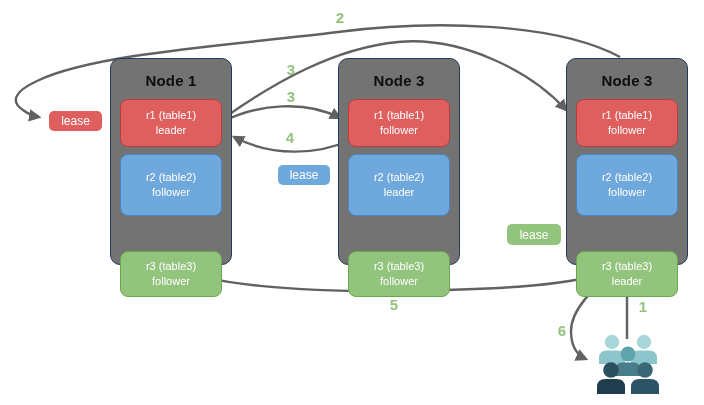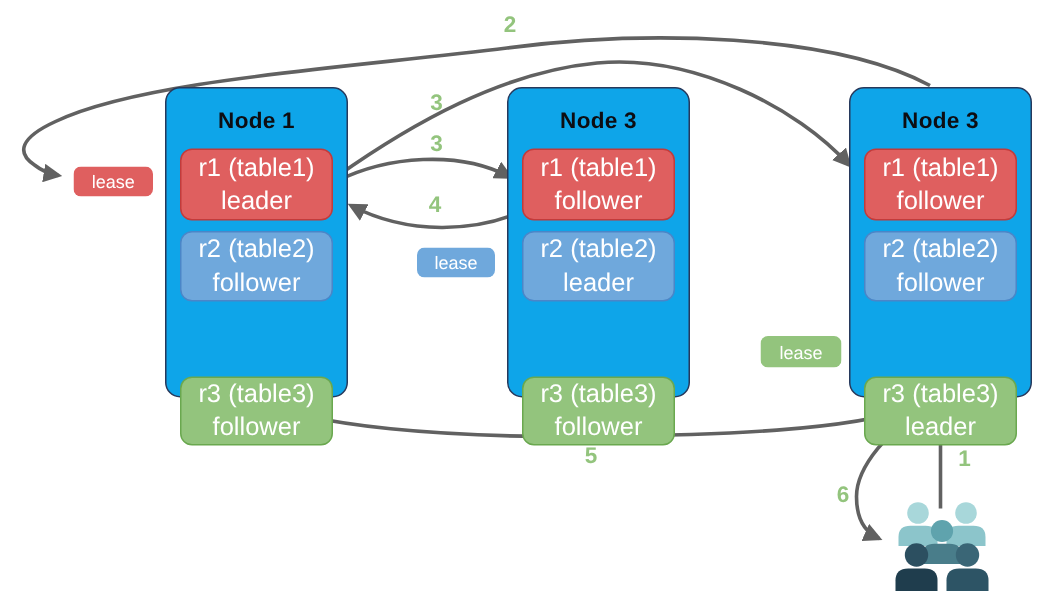--- a/index.html
+++ b/index.html
@@ -2,35 +2,35 @@
 <html><head>
 <meta charset="utf-8">
 <style>
   html,body{margin:0;padding:0;background:#fff;}
   .canvas{
     position:relative;width:704px;height:405px;background:#ffffff;
     font-family:"Liberation Sans",sans-serif;overflow:hidden;
   }
   .node{
     position:absolute;top:58px;width:122px;height:207px;
-    background:#0ea5e9;border:1.6px solid #27395c;border-radius:10px;
+    background:#737373;border:1.6px solid #27395c;border-radius:10px;
     box-sizing:border-box;
   }
   .node-title{
     display:block;text-align:center;padding-top:13px;
     font-size:15px;font-weight:700;color:#0d0d12;letter-spacing:.2px;
   }
   .replica{
     position:absolute;left:9px;right:9px;border-radius:8px;
     display:flex;flex-direction:column;align-items:center;justify-content:center;
-    color:#ffffff;font-size:17px;line-height:1.32;text-align:center;
+    color:#ffffff;font-size:11px;line-height:1.32;text-align:center;
     box-sizing:border-box;border:1.6px solid transparent;
   }
   .replica.r1{top:40px;height:48px;}
-  .replica.r2{top:95px;height:47px;}
+  .replica.r2{top:95px;height:62px;}
   .replica.r3{top:150px;height:46px;margin-top:42px;}
   .red{background:#df5f5f;border-color:#c23b3b;}
   .blue{background:#6fa8dc;border-color:#4a86c8;}
   .green{background:#93c47d;border-color:#6aa84f;}
   .lease{
     position:absolute;display:flex;align-items:center;justify-content:center;
     color:#fff;font-size:12px;border-radius:5px;box-sizing:border-box;
     border:1.6px solid transparent;
   }
   .step{

